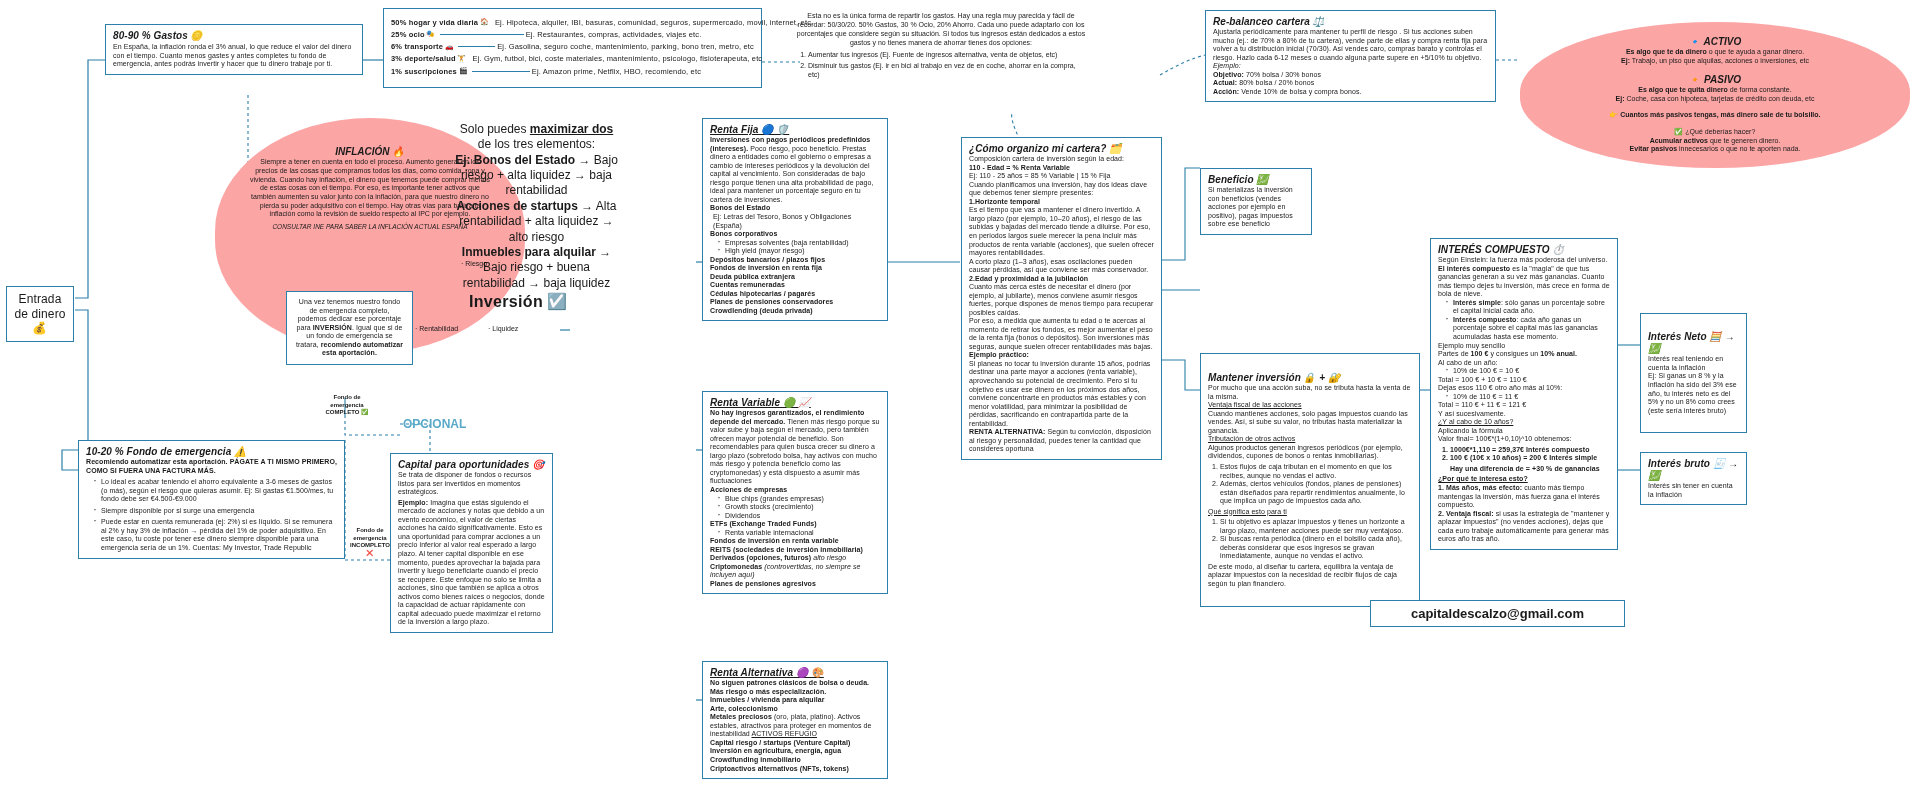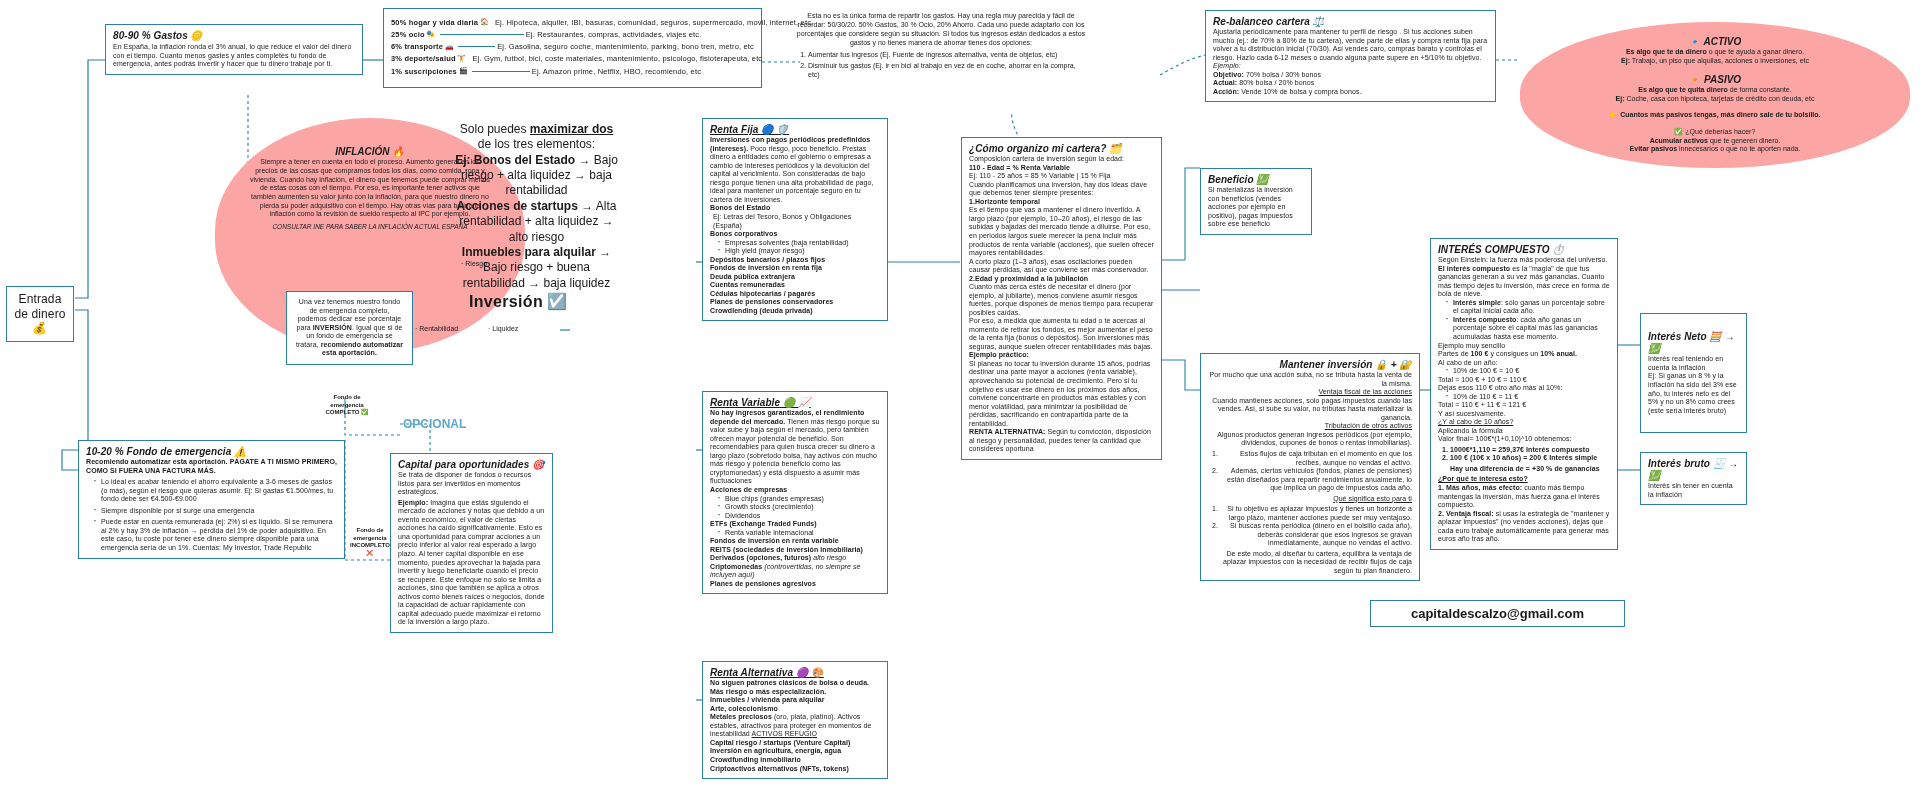--- a/index.html
+++ b/index.html
@@ -301,21 +301,21 @@
     <div>Si planeas no tocar tu inversión durante 15 años, podrías destinar una parte mayor a acciones (renta variable), aprovechando su potencial de crecimiento. Pero si tu objetivo es usar ese dinero en los próximos dos años, conviene concentrarte en productos más estables y con menor volatilidad, para minimizar la posibilidad de pérdidas, sacrificando en contrapartida parte de la rentabilidad.</div>
     <div><b>RENTA ALTERNATIVA:</b><span> Según tu convicción, disposición al riesgo y personalidad, puedes tener la cantidad que consideres oportuna</span></div>
   </div>
 
   <div class="box t7" style="left:1200px; top:140px; width:112px; padding:5px 7px;margin-top:28px;">
     <div class="hdr t75">Beneficio 💹</div>
     <div>Si materializas la inversión con beneficios (vendes acciones por ejemplo en positivo), pagas impuestos sobre ese beneficio</div>
   </div>
 
 
-  <div class="box t7" style="left:1200px; top:353px; width:220px; padding:5px 7px;text-align:right;">
+  <div class="box t7" style="left:1200px; top:353px; width:220px; padding:18px 7px;">
     <div class="hdr t75">Mantener inversión 🔒 + 🔐</div>
     <div>Por mucho que una acción suba, no se tributa hasta la venta de la misma.</div>
     <div class="u">Ventaja fiscal de las acciones</div>
     <div> Cuando mantienes acciones, solo pagas impuestos cuando las vendes. Así, si sube su valor, no tributas hasta materializar la ganancia.</div>
     <div class="u">Tributación de otros activos</div>
     <div> Algunos productos generan ingresos periódicos (por ejemplo, dividendos, cupones de bonos o rentas inmobiliarias).</div>
     <ol>
       <li>Estos flujos de caja tributan en el momento en que los recibes, aunque no vendas el activo.</li>
       <li>Además, ciertos vehículos (fondos, planes de pensiones) están diseñados para repartir rendimientos anualmente, lo que implica un pago de impuestos cada año.</li>
     </ol>

